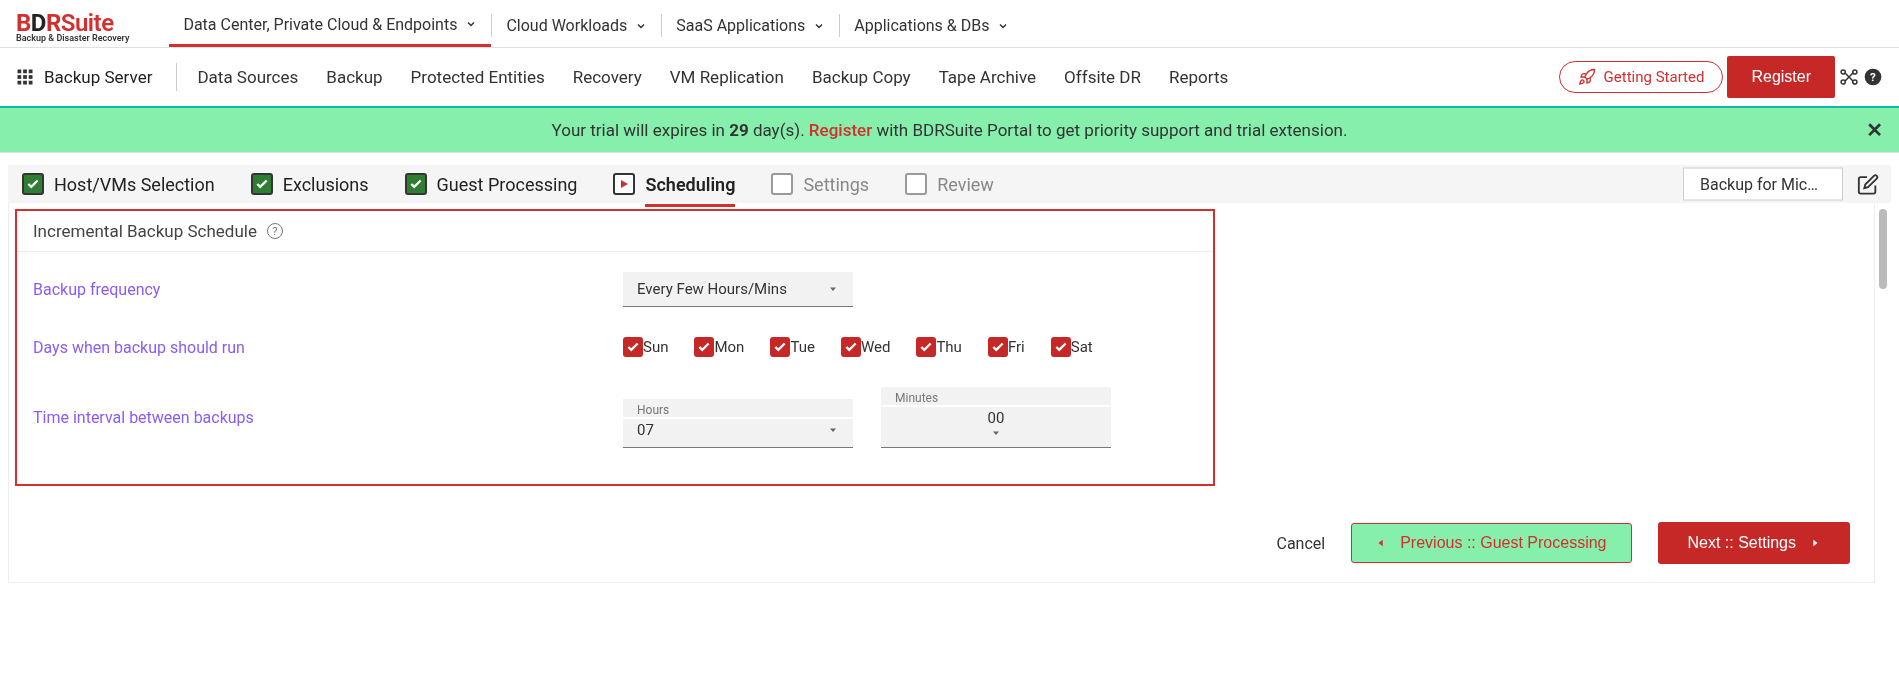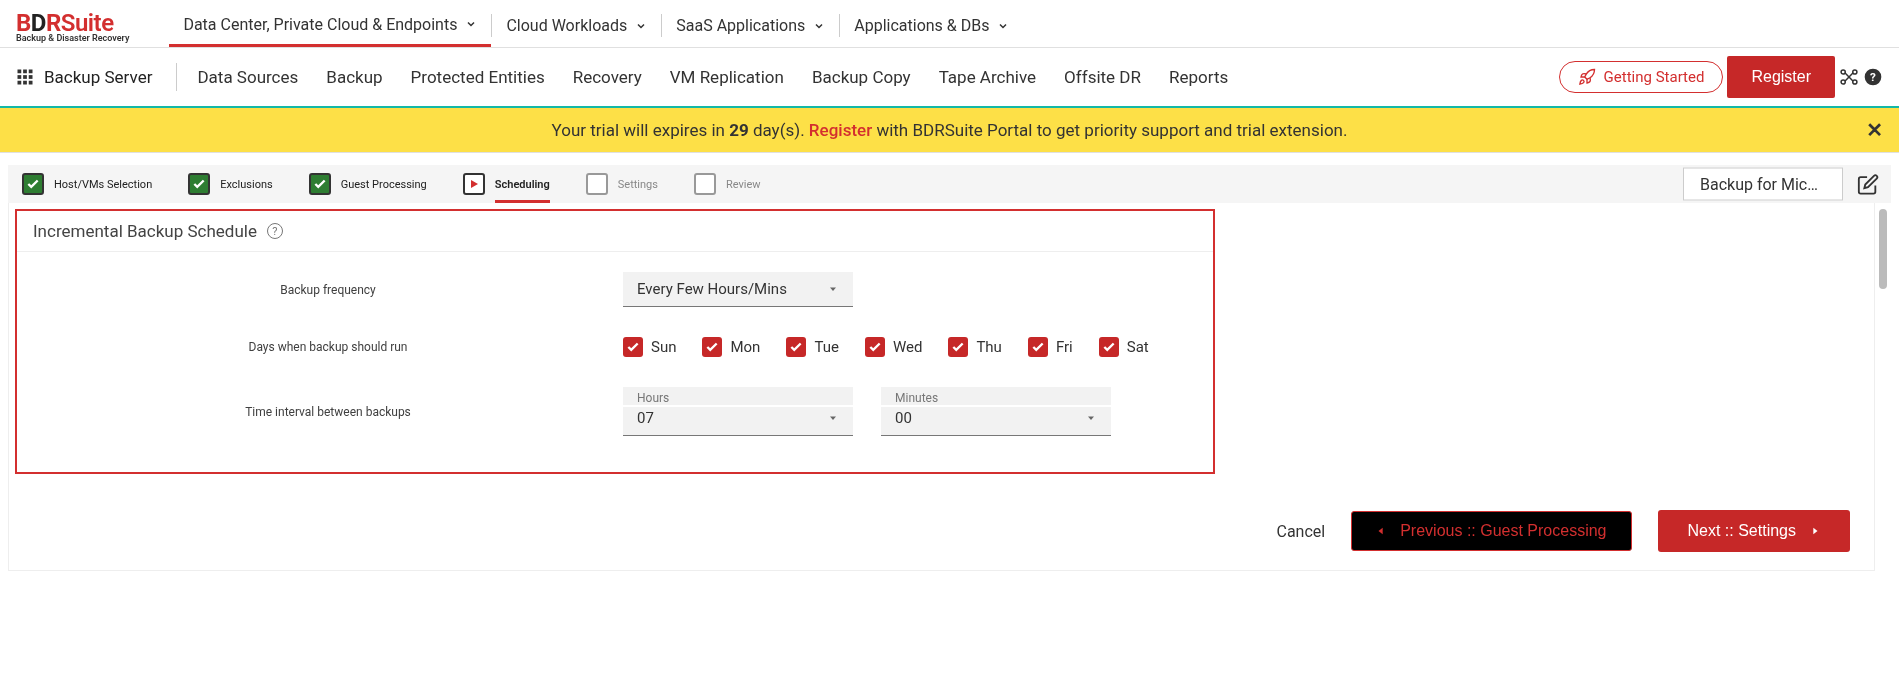--- a/index.html
+++ b/index.html
@@ -25,29 +25,29 @@
   .server-label { font-size: 17px; color: #222; margin-right: 24px; }
   .nav2-divider { width: 1px; height: 28px; background: #ccc; margin-right: 20px; }
   .nav2 { display: flex; gap: 28px; font-size: 17px; color: #333; }
   .nav2-item { cursor: pointer; }
   .header2-right { margin-left: auto; display: flex; align-items: center; gap: 4px; }
   .getting-started { display: flex; align-items: center; gap: 8px; border: 1.5px solid #d32f2f; color: #d32f2f; border-radius: 20px; padding: 6px 18px; font-size: 15px; cursor: pointer; }
   .register-btn { background: #c62828; color: #fff; border: none; padding: 12px 24px; font-size: 16px; cursor: pointer; border-radius: 2px; }
   .icon-right { width: 20px; height: 20px; cursor: pointer; }
 
   
-  .trial-banner { background: #fde047; border-bottom: 1px solid #e0e0e0; padding: 12px 16px; font-size: 17px; color: #333; text-align: center; position: relative; }
+  .trial-banner { background: #86efac; border-bottom: 1px solid #e0e0e0; padding: 12px 16px; font-size: 17px; color: #333; text-align: center; position: relative; }
   .trial-banner .bold { font-weight: 700; }
   .trial-banner .reg-link { color: #d32f2f; font-weight: 500; }
   .trial-close { position: absolute; right: 16px; top: 50%; transform: translateY(-50%); cursor: pointer; font-size: 20px; font-weight: bold; }
 
   
   .steps-wrap { position: relative; background: #f5f5f5; margin: 12px 8px 0 8px; }
   .steps-bar { display: flex; align-items: center; padding: 8px 14px; gap: 36px; background: #f5f5f5; border-radius: 4px; }
-  .step { display: flex; align-items: center; gap: 10px; font-size: 11px; cursor: pointer; }
+  .step { display: flex; align-items: center; gap: 10px; font-size: 18px; cursor: pointer; }
   .step .cb { width: 22px; height: 22px; border: 2px solid #333; border-radius: 3px; display: flex; align-items: center; justify-content: center; }
   .step.done .cb { background: #2e7d32; border-color: #333; }
   .step.done .cb svg { stroke: #fff; }
   .step.current .cb { background: #fff; border-color: #333; }
   .step.current .cb svg { stroke: none; fill: #d32f2f; }
   .step.pending .cb { background: #fff; border-color: #999; }
   .step.pending .label { color: #888; }
   .step.current .label { font-weight: 600; color: #222; position: relative; }
   .step.current .label::after { content: ""; position: absolute; left: 0; right: 0; bottom: -12px; height: 3px; background: #d32f2f; }
   .step.done .label { color: #222; }
@@ -58,39 +58,39 @@
 
   
   .content-wrap { display: flex; margin: 0 8px; }
   .content { flex: 1; border: 1px solid #eee; border-top: none; }
   .section { border: 2px solid #d32f2f; margin: 6px 6px 18px 6px; padding: 0; width: 1200px; }
   .section-header { padding: 10px 16px; font-size: 17px; color: #444; display: flex; align-items: center; gap: 10px; border-bottom: 1px solid #eee; }
   .help-icon { width: 16px; height: 16px; border: 1.5px solid #777; border-radius: 50%; display: inline-flex; align-items: center; justify-content: center; font-size: 11px; color: #777; }
 
   .form-body { padding: 20px 16px 30px 16px; }
   .form-row { display: flex; align-items: center; margin-bottom: 30px; }
-  .form-label-col { width: 590px; text-align: center; font-size: 12px; color: #404040; }
+  .form-label-col { width: 590px; font-size: 16px; color: #8b5cf6; }
   .form-ctrl-col { flex: 1; display: flex; align-items: flex-end; gap: 28px; }
 
   .select-box { background: #f2f2f2; border-bottom: 1px solid #777; padding: 8px 14px; min-width: 230px; display: flex; align-items: center; justify-content: space-between; font-size: 15px; color: #333; cursor: pointer; }
   .select-wrap { display: flex; flex-direction: column; gap: 2px; min-width: 210px; }
   .select-small-label { font-size: 12px; color: #777; background: #f2f2f2; padding: 4px 14px 0 14px; }
 
   .dow-group { display: flex; gap: 26px; align-items: center; }
-  .dow { display: flex; align-items: center; gap: 8px; font-size: 15px; color: #333; cursor: pointer; }
+  .dow { display: flex; align-items: center; gap: 0; font-size: 15px; color: #333; cursor: pointer; }
   .dow .cbx { width: 20px; height: 20px; background: #c62828; border-radius: 3px; display: flex; align-items: center; justify-content: center; }
   .dow .cbx svg { stroke: #fff; }
 
   .scrollbar { width: 16px; display: flex; flex-direction: column; align-items: center; padding-top: 6px; }
   .scroll-thumb { width: 8px; height: 80px; background: #bbb; border-radius: 4px; }
 
   
   .footer { display: flex; align-items: center; justify-content: flex-end; gap: 26px; padding: 18px 24px; }
   .cancel-link { font-size: 16px; color: #333; cursor: pointer; }
-  .prev-btn { display: flex; align-items: center; gap: 14px; border: 1.5px solid #d32f2f; color: #d32f2f; background: #000000; padding: 10px 24px; font-size: 16px; cursor: pointer; border-radius: 3px; }
+  .prev-btn { display: flex; align-items: center; gap: 14px; border: 1.5px solid #d32f2f; color: #d32f2f; background: #86efac; padding: 10px 24px; font-size: 16px; cursor: pointer; border-radius: 3px; }
   .next-btn { display: flex; align-items: center; gap: 14px; background: #c62828; color: #fff; border: none; padding: 12px 30px; font-size: 16px; cursor: pointer; border-radius: 3px; }
 
   svg { display: block; }
 </style>
 </head>
 <body>
 
 <div class="header1">
   <div class="brand">
     <div class="brand-main">
@@ -328,21 +328,21 @@
               <div class="select-small-label">Hours</div>
               <div class="select-box" style="padding-top:2px;">
                 <span>07</span>
                 <svg width="12" height="12" viewBox="0 0 24 24" fill="#666">
                     <polygon points="6,9 18,9 12,16"></polygon>
                   </svg>
               </div>
             </div>
             <div class="select-wrap">
               <div class="select-small-label">Minutes</div>
-              <div class="select-box" style="padding-top:2px;">
+              <div class="select-box" style="padding-top:2px;flex-direction:column;">
                 <span>00</span>
                 <svg width="12" height="12" viewBox="0 0 24 24" fill="#666">
                     <polygon points="6,9 18,9 12,16"></polygon>
                   </svg>
               </div>
             </div>
           </div>
         </div>
       </div>
     </div>

